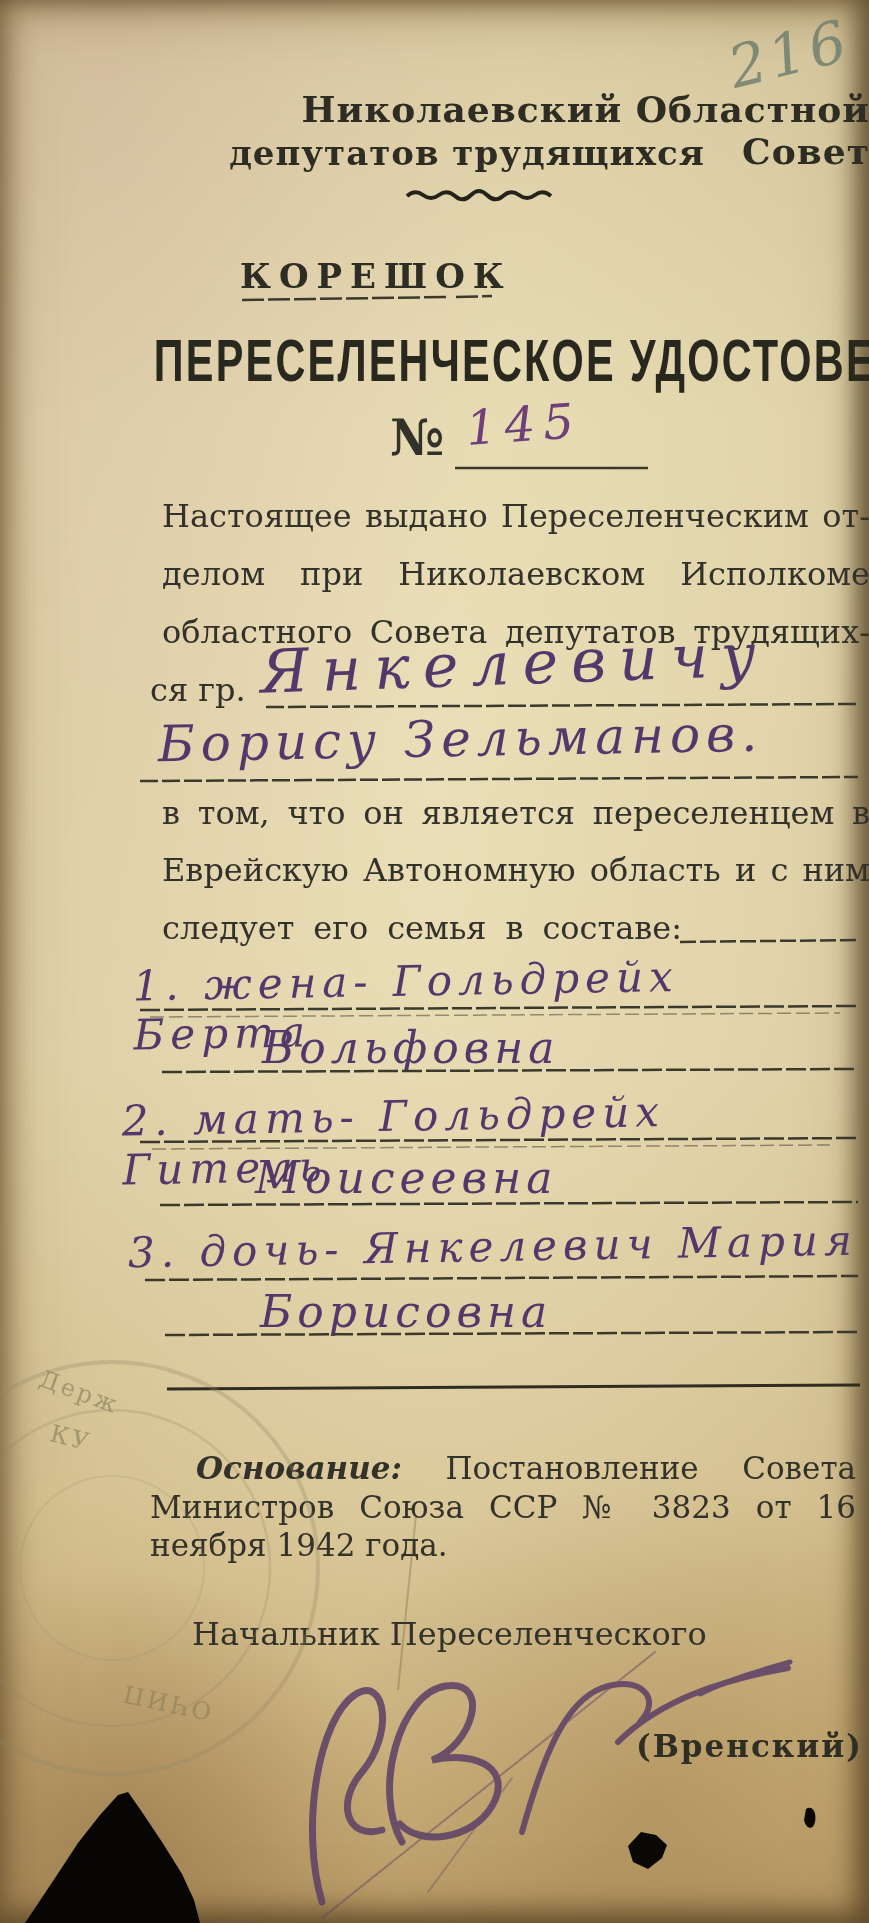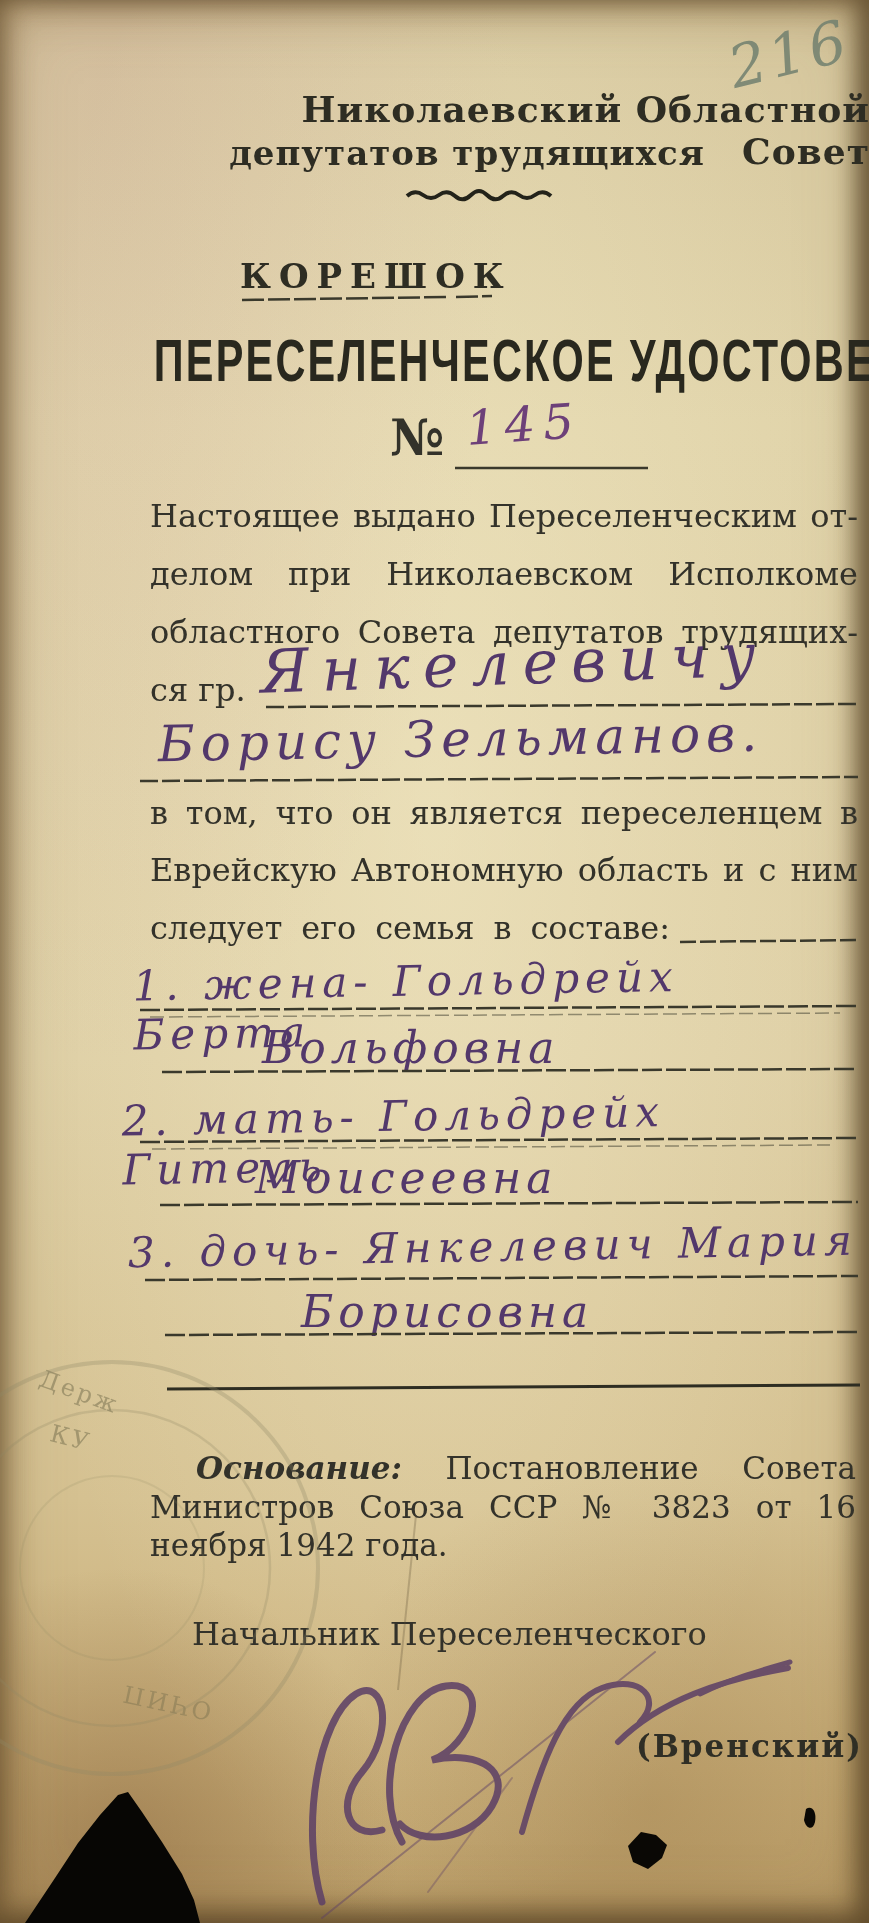--- a/index.html
+++ b/index.html
@@ -25,21 +25,21 @@
   .hw{font-family:"DejaVu Serif", serif;font-style:italic;color:#53386b;}
   .org{font-weight:bold;letter-spacing:1px;color:#2e2d23;}
   .koreshok{font-weight:bold;letter-spacing:8px;color:#2e2d23;}
   .doc-title-wrap{left:0;top:328px;width:869px;text-align:center;}
   .doc-title-inner{
     display:inline-block;transform:scale(.74,1.06);transform-origin:center;
     font-family:"Liberation Sans", sans-serif;font-weight:700;font-size:56px;
     letter-spacing:3px;color:#29281e;white-space:nowrap;
   }
   .pline{font-size:32px;line-height:40px;white-space:nowrap;}
-  .pline.j{white-space:normal;}
+  .pline.j{white-space:normal;margin-left:12px;}
   .corner-note{
     color:rgba(126,95,138,.42);font-family:"DejaVu Serif",serif;font-style:italic;
     font-size:82px;transform:rotate(76deg);transform-origin:top left;letter-spacing:10px;
   }
   .page-num{
     color:#71806f;font-family:"DejaVu Serif",serif;font-style:italic;
     font-size:58px;transform:rotate(-14deg);letter-spacing:4px;opacity:.85;
   }
   .stamp-frag{color:rgba(112,106,74,.5);font-family:"DejaVu Serif",serif;font-size:24px;letter-spacing:3px;}
   svg.overlay{position:absolute;left:0;top:0;pointer-events:none;}
@@ -79,21 +79,21 @@
 
   <div class="abs pline print j" style="left:150px;top:793px;width:708px;">в том, что он является переселенцем в</div>
   <div class="abs pline print j" style="left:150px;top:850px;width:708px;">Еврейскую Автономную область и с ним</div>
   <div class="abs pline print j" style="left:150px;top:908px;width:520px;">следует его семья в составе:</div>
 
   <div class="abs hw" style="left:133px;top:955px;font-size:42px;letter-spacing:6px;transform:rotate(-1deg);">1. жена- Гольдрейх Берта</div>
   <div class="abs hw" style="left:262px;top:1022px;font-size:44px;letter-spacing:5px;">Вольфовна</div>
   <div class="abs hw" style="left:122px;top:1090px;font-size:42px;letter-spacing:6px;transform:rotate(-1deg);">2. мать- Гольдрейх Гитель</div>
   <div class="abs hw" style="left:255px;top:1152px;font-size:44px;letter-spacing:5px;">Моисеевна</div>
   <div class="abs hw" style="left:128px;top:1222px;font-size:42px;letter-spacing:6px;transform:rotate(-1deg);">3. дочь- Янкелевич Мария</div>
-  <div class="abs hw" style="left:260px;top:1286px;font-size:44px;letter-spacing:5px;margin-left:41px;">Борисовна</div>
+  <div class="abs hw" style="left:260px;top:1286px;font-size:44px;letter-spacing:5px;">Борисовна</div>
 
   <div class="abs basis-line j" style="left:150px;top:1450px;text-indent:46px;">
     <span class="basis-label">Основание:</span>
     <span>Постановление Совета</span>
   </div>
   <div class="abs basis-line j" style="left:150px;top:1489px;">Министров Союза ССР № 3823 от 16</div>
   <div class="abs basis-line" style="left:150px;top:1527px;">неября 1942 года.</div>
 
   <div class="abs sig-title" style="left:192px;top:1615px;">Начальник Переселенческого</div>
   <div class="abs sig-name" style="left:636px;top:1728px;">(Вренский)</div>

